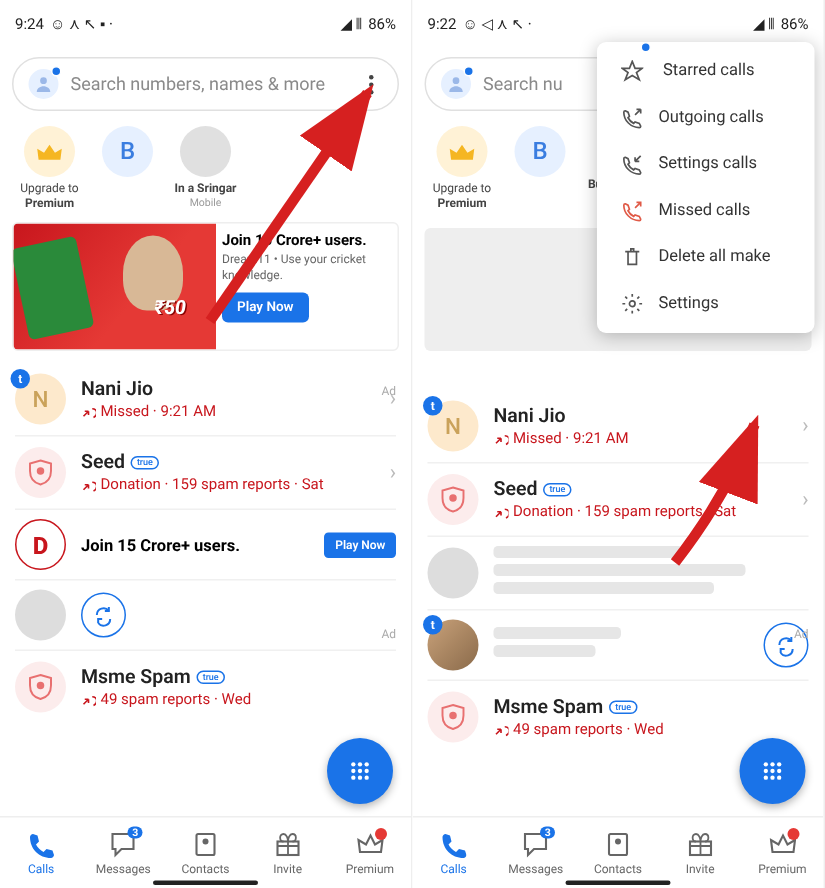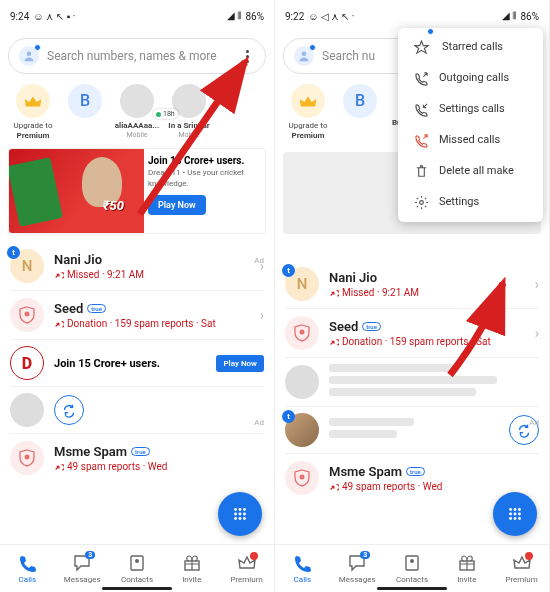--- a/index.html
+++ b/index.html
@@ -190,29 +190,20 @@
             <svg width="20" height="16" viewBox="0 0 22 16">
               <use href="#i-crown"></use>
             </svg>
           </div>
           <div class="l1">Upgrade to</div>
           <div class="l2">Premium</div>
         </div>
     <div class="story">
           <div class="circ circ-b">B</div>
         </div>
-    <div class="story" style="position:relative">
-          <div class="circ circ-g"></div>
-          <span class="time-pill" style="margin-top:-12px;margin-left:16px">
-            <i></i>
-            <span>18h</span>
-          </span>
-          <div class="l1" style="font-weight:700">aliaAAAaa...</div>
-          <div class="sub">Mobile</div>
-        </div>
     <div class="story">
           <div class="circ circ-g"></div>
           <div class="l1" style="font-weight:700">In  a Sringar</div>
           <div class="sub">Mobile</div>
         </div>
   </div>
   <div class="promo">
     <div class="promo-img">
           <div class="ph"></div>
           <div class="face"></div>

